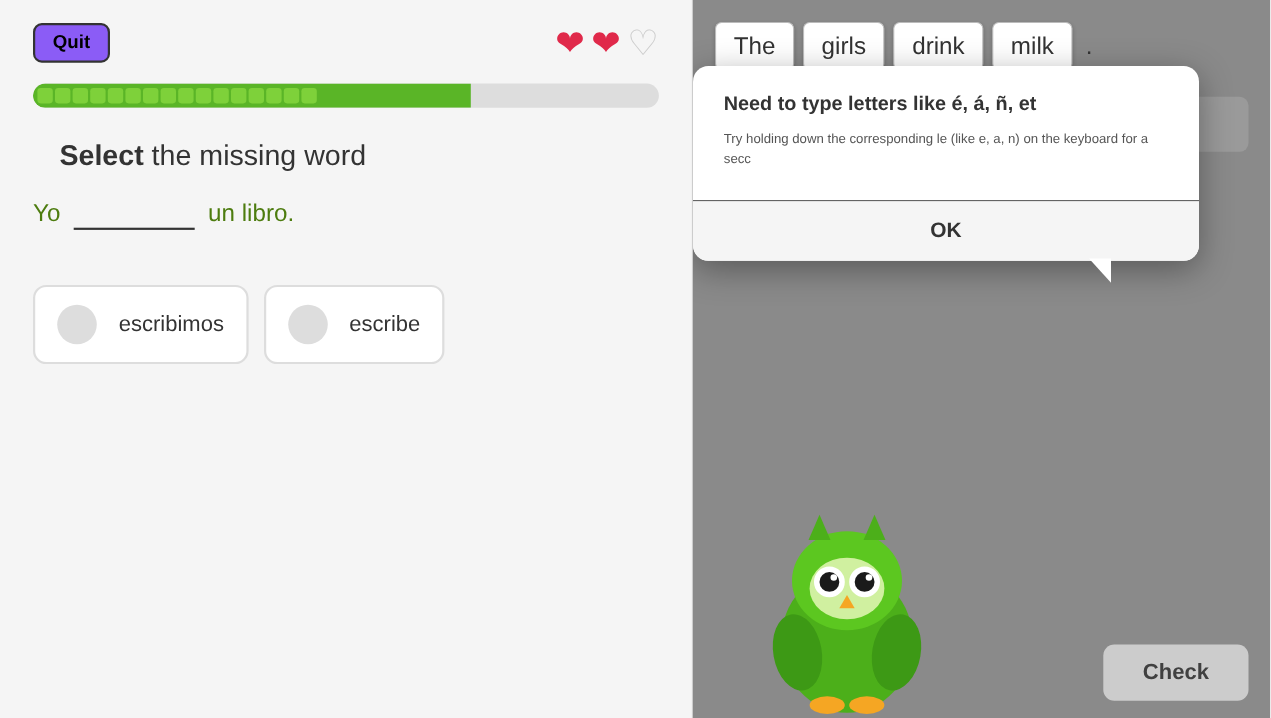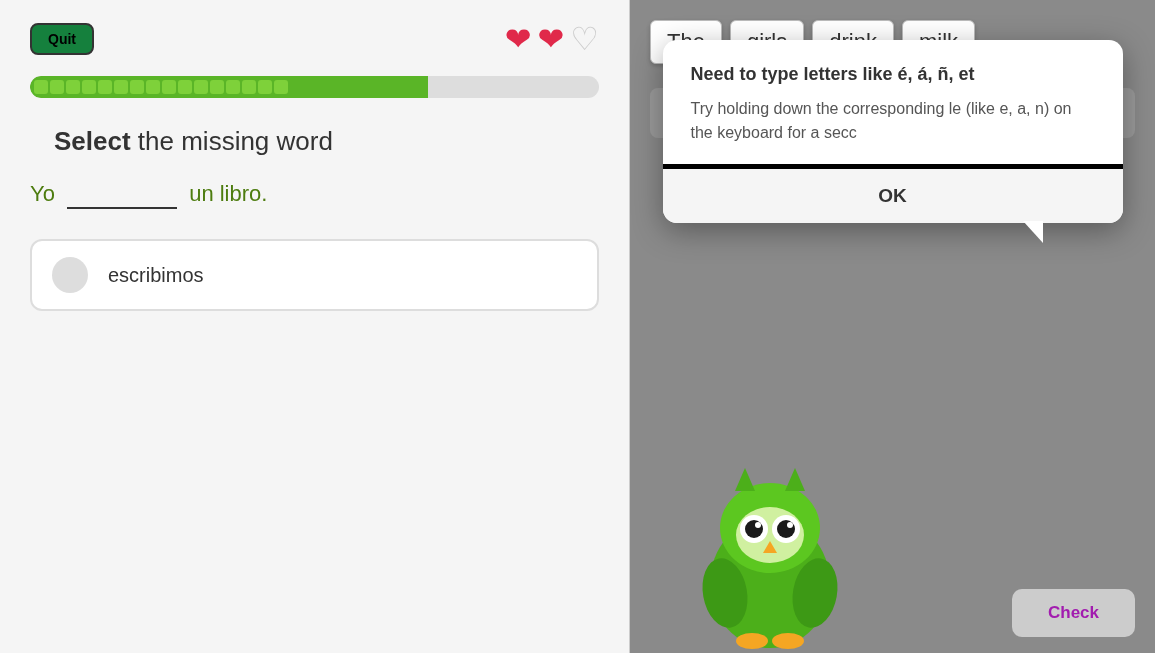--- a/index.html
+++ b/index.html
@@ -24,24 +24,24 @@
 
     .top-bar {
       display: flex;
       align-items: center;
       justify-content: space-between;
       margin-bottom: 18px;
     }
 
     .quit-button {
       border: 2px solid #333;
-      background: #15803d;
+      background: #8b5cf6;
       border-radius: 8px;
       padding: 6px 16px;
-      font-size: 14px;
+      font-size: 17px;
       font-weight: 600;
       cursor: pointer;
     }
 
     .hearts {
       display: flex;
       gap: 6px;
       font-size: 32px;
     }
 
@@ -95,22 +95,23 @@
 
     .blank {
       display: inline-block;
       border-bottom: 2px solid #333;
       min-width: 110px;
       margin: 0 6px;
     }
 
     .answer-options {
       display: flex;
-      flex-direction: column;
+      flex-direction: row;
       gap: 14px;
+      margin-top: 20px;
     }
 
     .answer-option {
       display: flex;
       align-items: center;
       background: #fff;
       border: 2px solid #ddd;
       border-radius: 12px;
       padding: 16px 20px;
       cursor: pointer;
@@ -189,57 +190,57 @@
       font-size: 18px;
       color: #ddd;
     }
 
     
     .dialog-overlay {
       position: absolute;
       top: 0; left: 0; right: 0; bottom: 0;
       display: flex;
       flex-direction: column;
-      align-items: center;
+      align-items: flex-start;
       justify-content: flex-start;
-      padding-top: 40px;
+      padding-top: 60px;
     }
 
     .dialog-box {
       background: #fff;
       border-radius: 14px;
       width: 460px;
       padding: 24px 28px 0 28px;
       box-shadow: 0 8px 30px rgba(0,0,0,0.35);
       position: relative;
       z-index: 10;
     }
 
     .dialog-title {
       font-size: 18px;
       font-weight: 700;
       color: #333;
       margin-bottom: 12px;
     }
 
     .dialog-body {
-      font-size: 16px;
+      font-size: 12px;
       color: #555;
       line-height: 1.5;
-      margin-bottom: 19px;
+      margin-bottom: 29px;
     }
 
     .dialog-ok-button {
       display: block;
       width: calc(100% + 56px);
       margin-left: -28px;
       padding: 16px;
       background: #f5f5f5;
       border: none;
-      border-top: 5px solid #000000;
+      border-top: 1px solid #000000;
       border-radius: 0 0 14px 14px;
       font-size: 19px;
       font-weight: 600;
       color: #333;
       cursor: pointer;
       text-align: center;
     }
 
     
     .speech-tail {
@@ -263,25 +264,25 @@
       height: 200px;
       z-index: 5;
     }
 
     
     .check-button {
       position: absolute;
       bottom: 16px;
       right: 20px;
       background: #ccc;
-      color: #a21caf;
+      color: #404040;
       border: none;
       border-radius: 10px;
       padding: 14px 36px;
-      font-size: 17px;
+      font-size: 20px;
       font-weight: 700;
       cursor: pointer;
       margin-left: 16px;
     }
   </style>
 </head>
 <body>
 
 <div class="left-panel">
 
@@ -322,20 +323,24 @@
   <div class="sentence">
     <span>Yo</span>
     <span class="blank">&nbsp;</span>
     <span>un libro.</span>
   </div>
 
   <div class="answer-options">
     <div class="answer-option">
       <div class="option-circle"></div>
       <span>escribimos</span>
+    </div>
+    <div class="answer-option">
+      <div class="option-circle"></div>
+      <span>escribe</span>
     </div>
   </div>
 
 </div>
 
 <div class="right-panel">
 
   <div class="right-bg">
 
     <div class="sentence-tiles">

